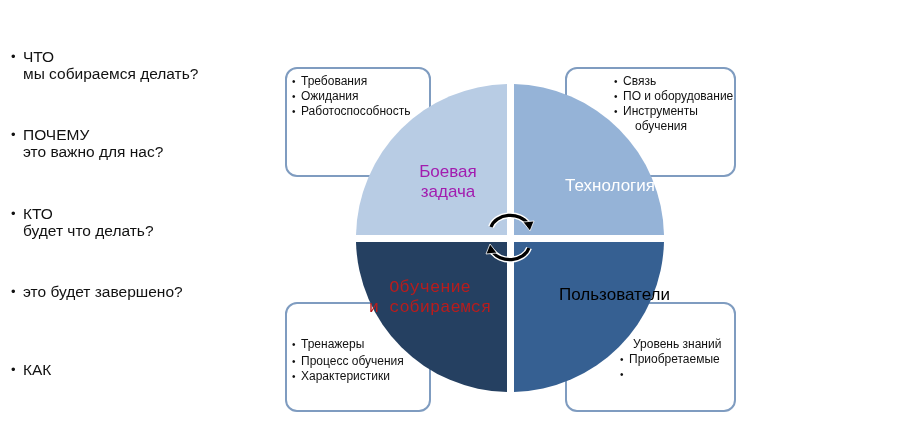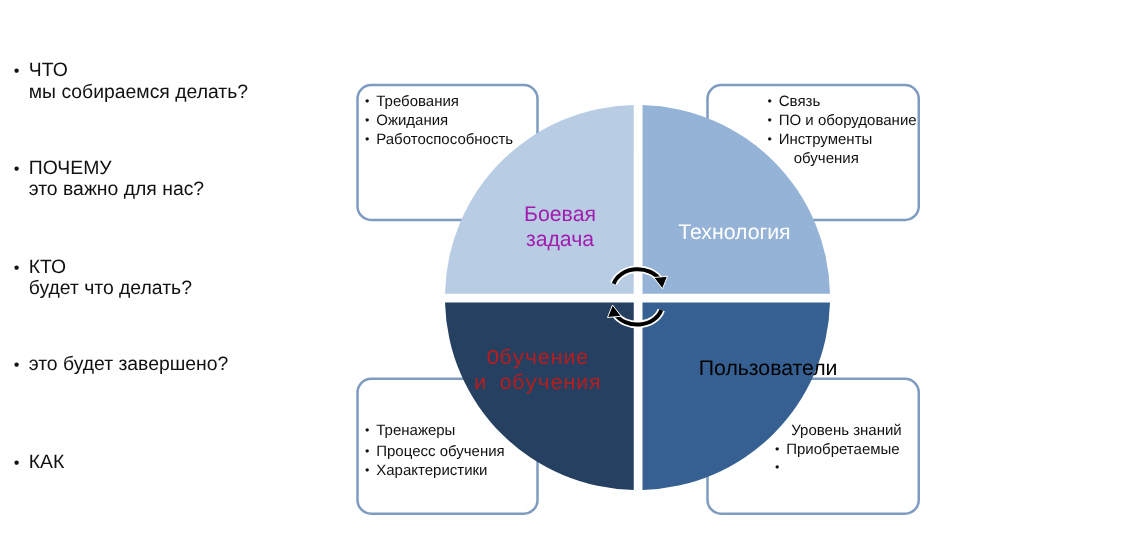--- a/index.html
+++ b/index.html
@@ -115,19 +115,19 @@
       <path d="M529,248 A20,16 0 0 1 492,251"></path>
     </g>
     <polygon points="523,222 534,221 530,231" fill="#000" stroke="#fff" stroke-width="0.8"></polygon>
     <polygon points="497,253 486,254 490,244" fill="#000" stroke="#fff" stroke-width="0.8"></polygon>
   </svg>
 
   <div class="qlabel" style="left:403px; top:162px; width:90px; color:#a21caf;">
     <span>Боевая</span><br>
     <span>задача</span>
   </div>
-  <div class="qlabel" style="left:520px; top:176px; width:135px; color:#ffffff;">Технология</div>
+  <div class="qlabel" style="left:520px; top:176px; width:135px; color:#ffffff;text-align:right;">Технология</div>
   <div class="qlabel" style="left:360px; top:278px; width:140px; color:#b91c1c;font-family:Liberation Mono, monospace;">
     <span>Обучение</span><br>
-    <span>и обучения</span>
+    <span>и собираемся</span>
   </div>
   <div class="qlabel" style="left:508px; top:285px; width:135px; color:#000000;padding-left:39px;">Пользователи</div>
 </div>
 
 </body></html>

